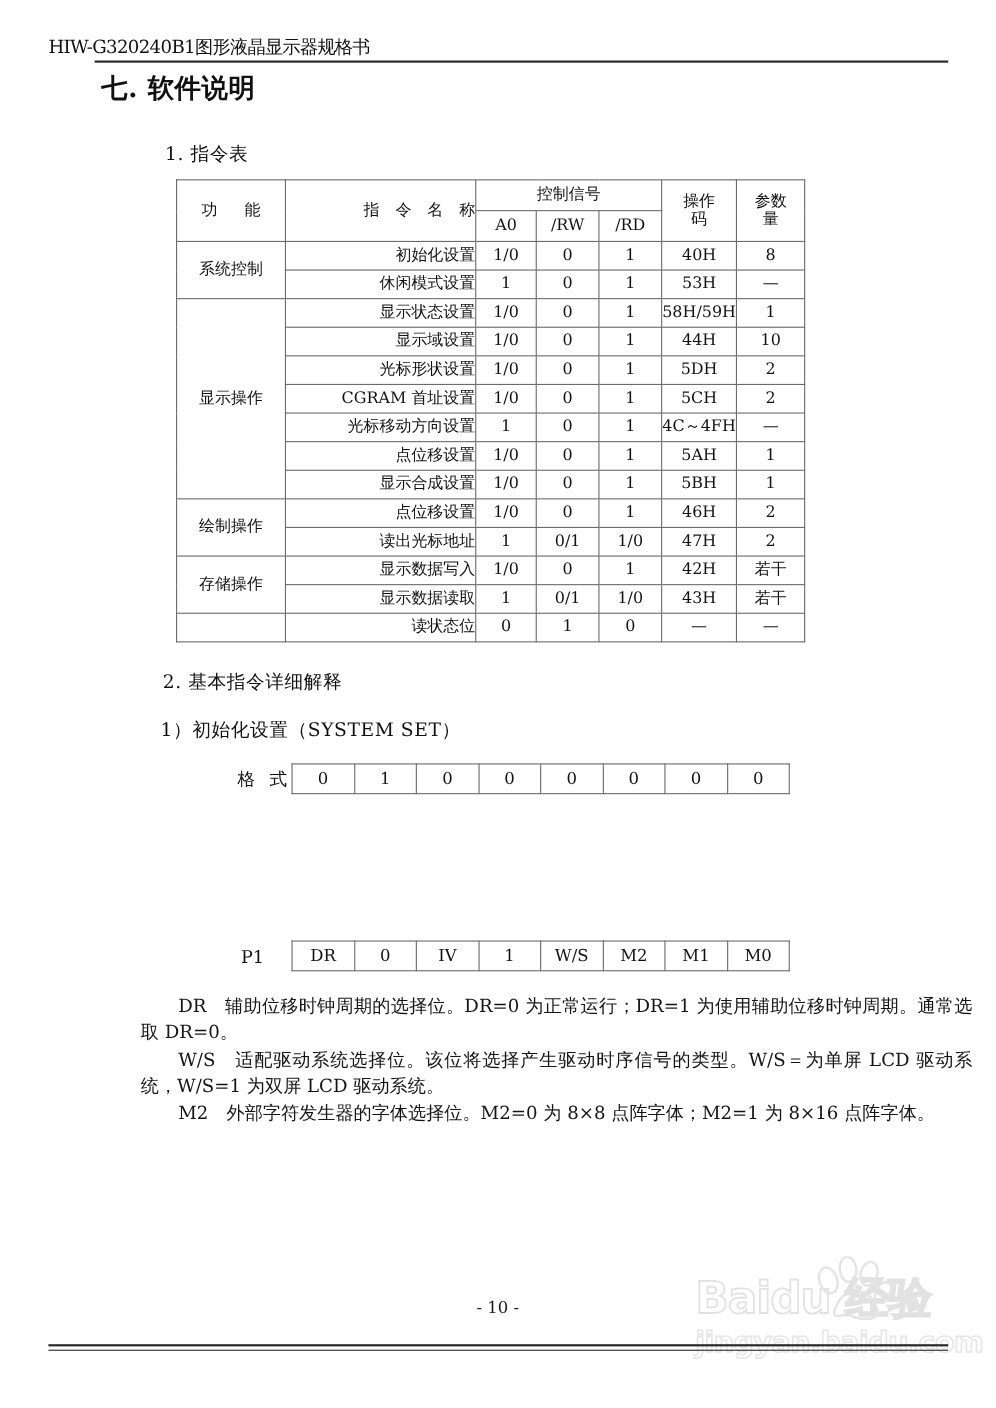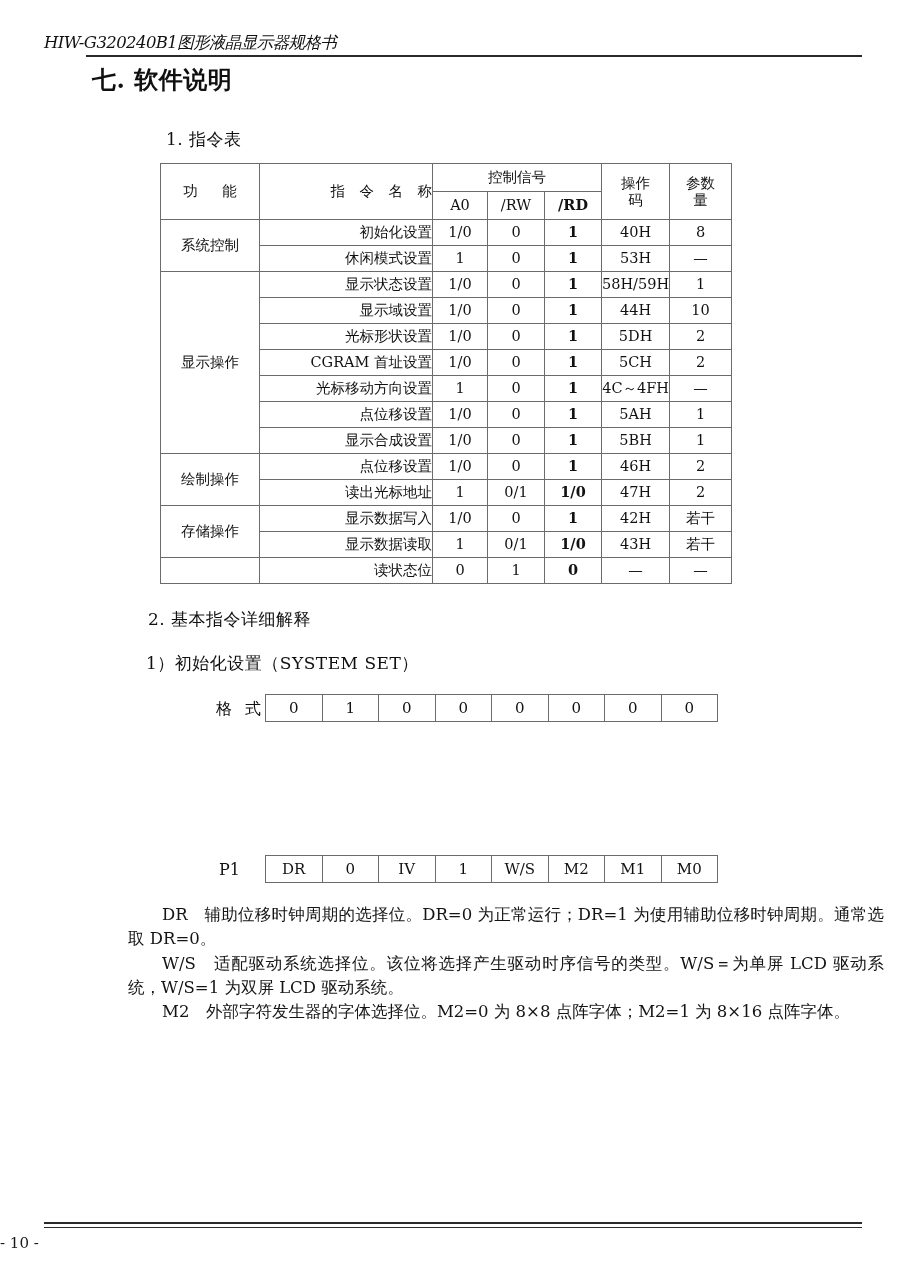--- a/index.html
+++ b/index.html
@@ -26,21 +26,20 @@
     position: absolute;
     left: 44px;
     top: 32px;
     width: 818px;
   }
   #doc-header .hdr-text {
     font-size: 16.5px;
     letter-spacing: -0.6px;
     white-space: nowrap;
     color: #111;
-    font-style: italic;
   }
   #doc-header .hdr-rule {
     margin-top: 1px;
     margin-left: 42px;
     height: 2px;
     background: #2a2a2a;
     width: 776px;
   }
 
   
@@ -51,21 +50,21 @@
     font-size: 24px;
     font-weight: bold;
     letter-spacing: 0.5px;
   }
 
   .numbered-heading {
     position: absolute;
     font-size: 17px;
     letter-spacing: 0.5px;
   }
-  #heading-instruction-table { left: 166px; top: 128px; text-align: center; }
+  #heading-instruction-table { left: 150px; top: 128px; text-align: center; }
   #heading-detail-explain   { left: 148px; top: 608px; }
   #heading-system-set       { left: 146px; top: 652px; }
 
   
   #instruction-table {
     position: absolute;
     left: 160px;
     top: 163px;
     border-collapse: collapse;
     table-layout: fixed;
@@ -80,21 +79,21 @@
     font-weight: normal;
     padding: 0;
     height: 25px;
     line-height: 1.15;
     color: #111;
   }
   #instruction-table .c-func { width: 98px; }
   #instruction-table .c-name { width: 172px; text-align: right; }
   #instruction-table .c-a0   { width: 54px; }
   #instruction-table .c-rw   { width: 56px; }
-  #instruction-table .c-rd   { width: 56px; font-weight: bold; }
+  #instruction-table .c-rd   { width: 56px; }
   #instruction-table .c-op   { width: 67px; }
   #instruction-table .c-pn   { width: 61px; }
   #instruction-table .hdr-tall { height: 55px; }
   #instruction-table .spaced { letter-spacing: 5px; padding-left: 5px; }
   #instruction-table .stack { display: block; }
 
   
   .bit-table {
     position: absolute;
     border-collapse: collapse;
@@ -183,23 +182,23 @@
     left: 44px;
     top: 1222px;
     width: 818px;
     border-top: 2px solid #2a2a2a;
     border-bottom: 1.4px solid #2a2a2a;
     height: 3px;
   }
   #page-number {
     position: absolute;
     left: 0;
-    top: 1234px;
+    top: 1180px;
     width: 905px;
-    text-align: left;
+    text-align: center;
     font-size: 15px;
     color: #1a1a1a;
   }
 </style>
 </head>
 <body>
 
 <div class="page">
 
   <div id="doc-header">
@@ -392,17 +391,28 @@
         </tr>
       </tbody>
   </table>
 
   <div class="body-block" id="para-params">
     <p>DR　辅助位移时钟周期的选择位。DR=0 为正常运行；DR=1 为使用辅助位移时钟周期。通常选取 DR=0。</p>
     <p>W/S　适配驱动系统选择位。该位将选择产生驱动时序信号的类型。W/S＝为单屏 LCD 驱动系统，W/S=1 为双屏 LCD 驱动系统。</p>
     <p>M2　外部字符发生器的字体选择位。M2=0 为 8×8 点阵字体；M2=1 为 8×16 点阵字体。</p>
   </div>
 
+  <div id="watermark">
+    <svg class="wm-paw" viewBox="0 0 72 58">
+      <ellipse cx="13" cy="22" rx="8" ry="12" fill="none" stroke="#e4e4e4" stroke-width="2.2" transform="rotate(-18 13 22)"></ellipse>
+      <ellipse cx="31" cy="12" rx="7.5" ry="11.5" fill="none" stroke="#e4e4e4" stroke-width="2.2" transform="rotate(-6 31 12)"></ellipse>
+      <ellipse cx="50" cy="16" rx="7.5" ry="11" fill="none" stroke="#e4e4e4" stroke-width="2.2" transform="rotate(14 50 16)"></ellipse>
+      <ellipse cx="63" cy="33" rx="7" ry="10" fill="none" stroke="#e4e4e4" stroke-width="2.2" transform="rotate(30 63 33)"></ellipse>
+      <path d="M20 46 q6 -14 18 -14 q14 0 19 15 q3 10 -9 10 q-9 0 -12 -2 q-5 -3 -12 -1 q-9 2 -4 -8 z" fill="none" stroke="#e4e4e4" stroke-width="2.2"></path>
+    </svg>
+    <div class="wm-main">Baidu 经验</div>
+    <div class="wm-url">jingyan.baidu.com</div>
+  </div>
 
   <div id="footer-rule"></div>
   <div id="page-number">- 10 -</div>
 
 </div>
 
 </body></html>

